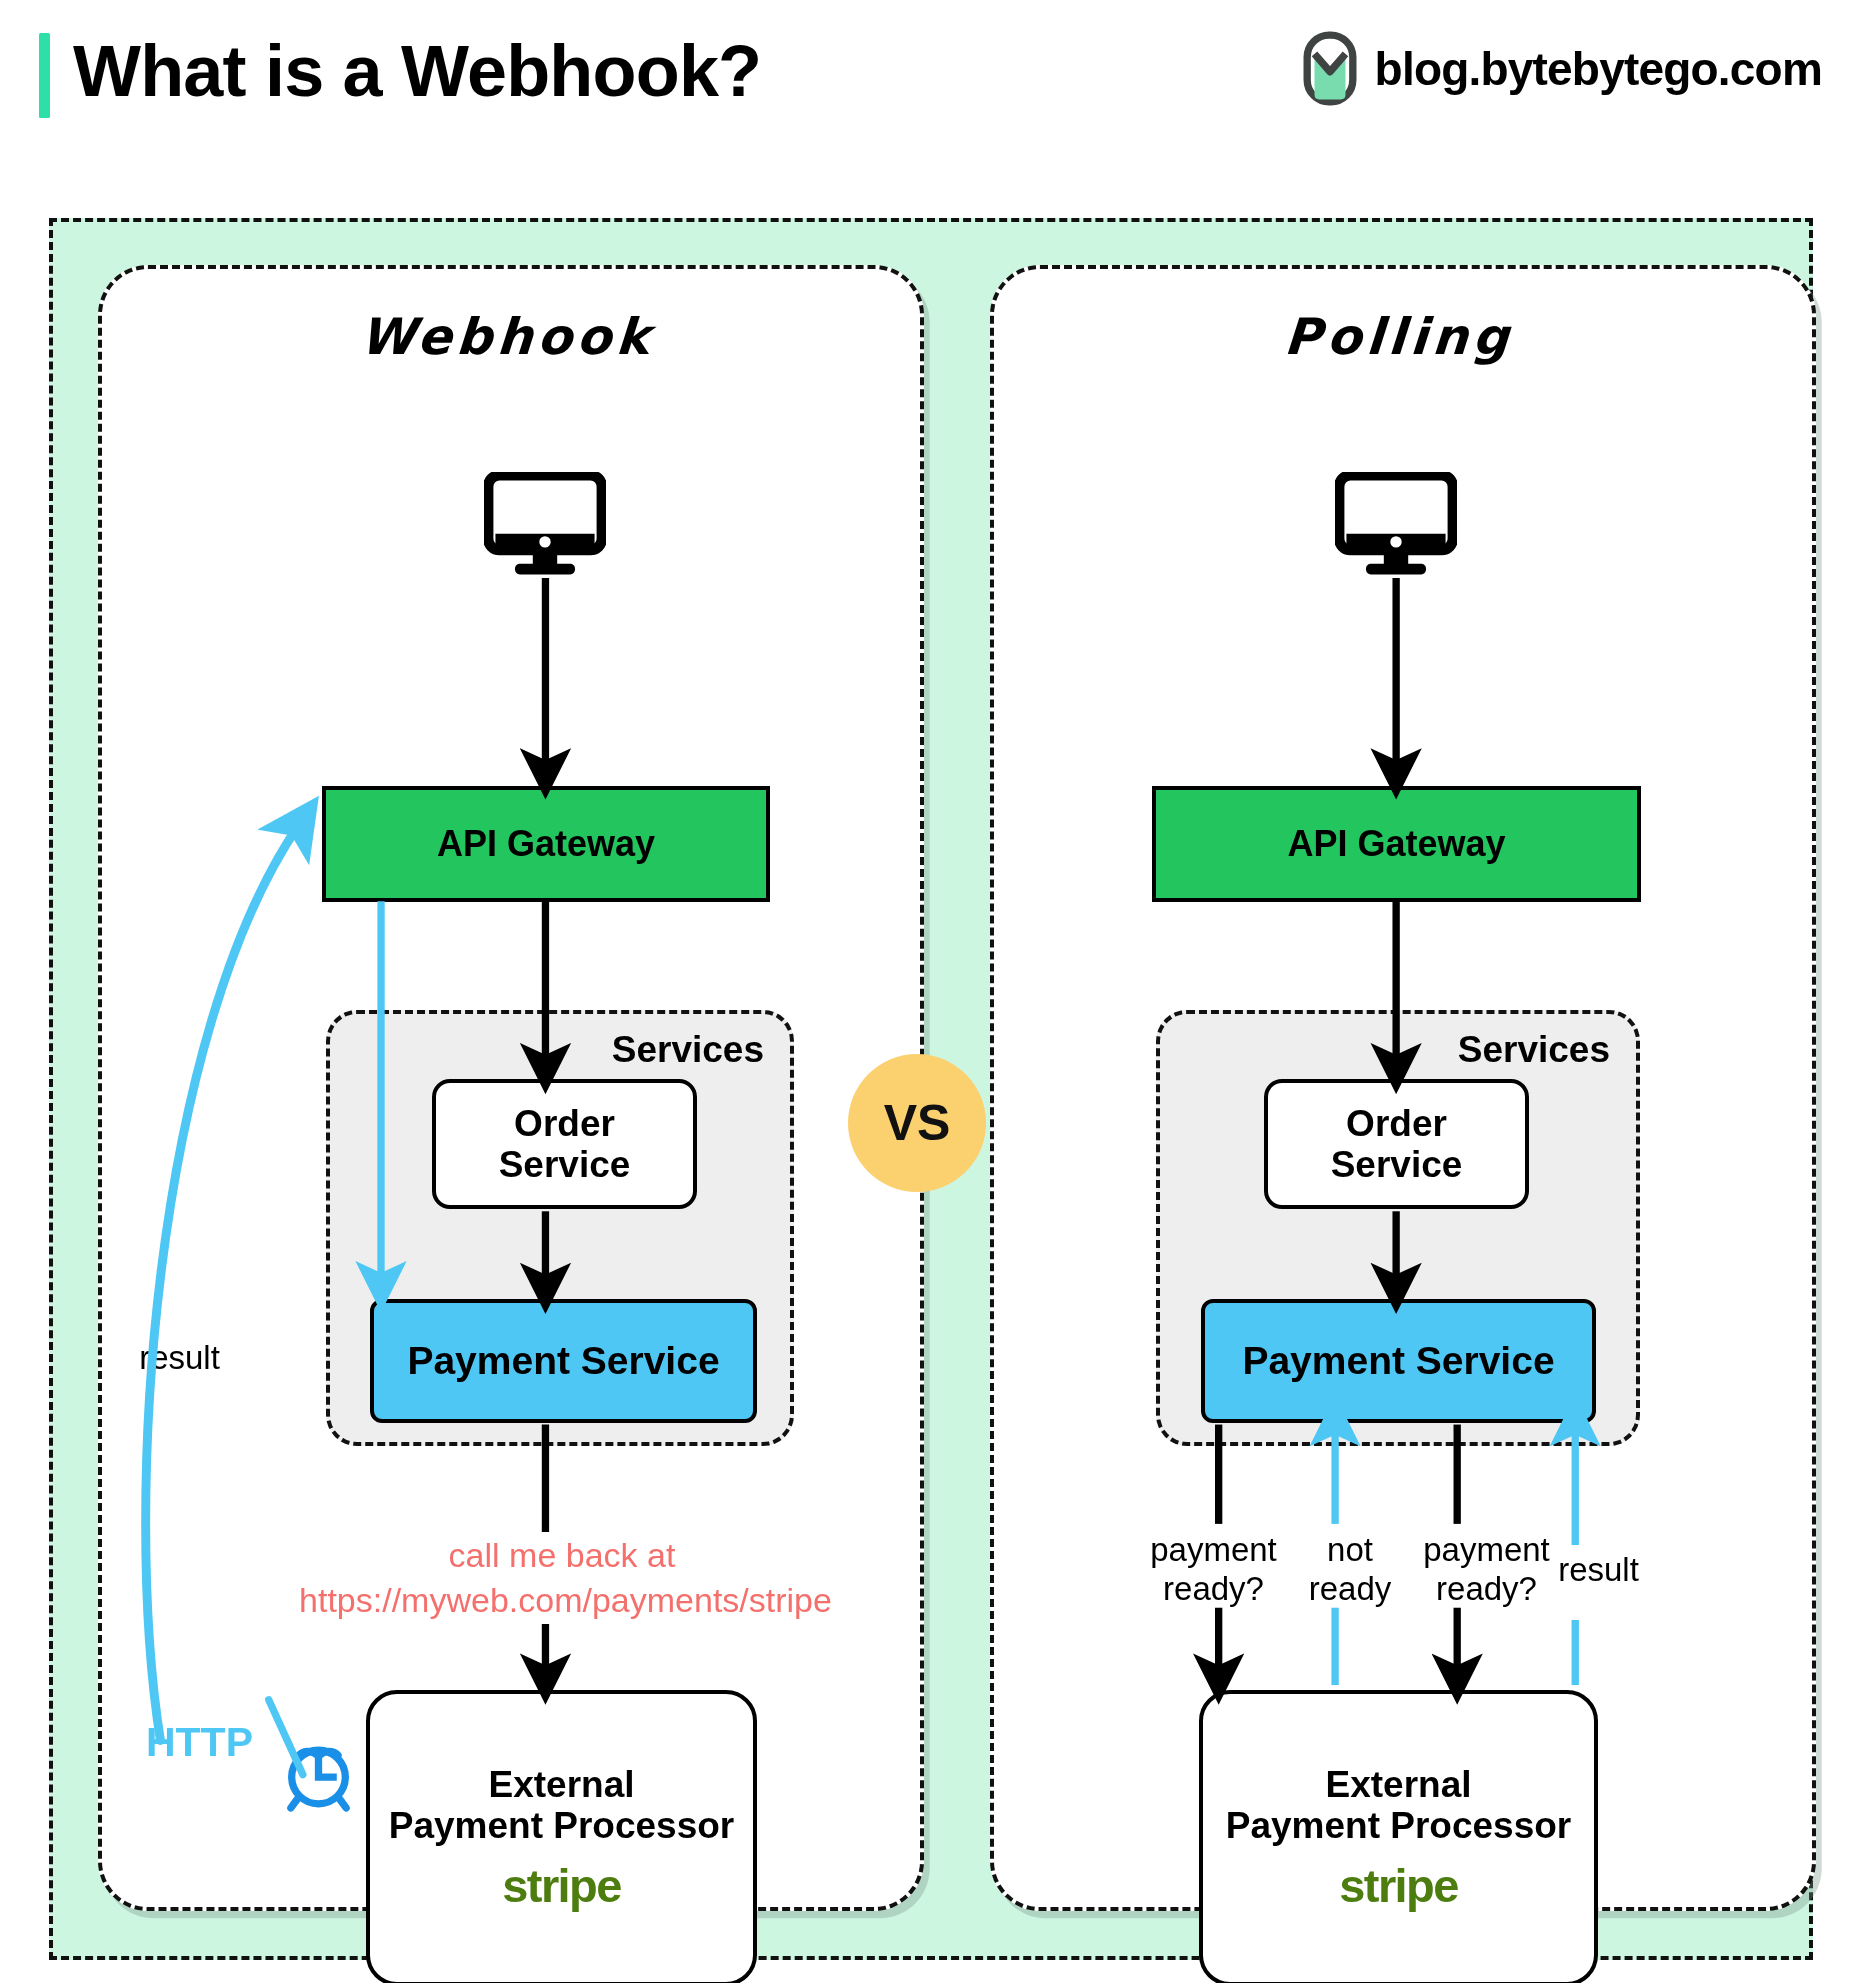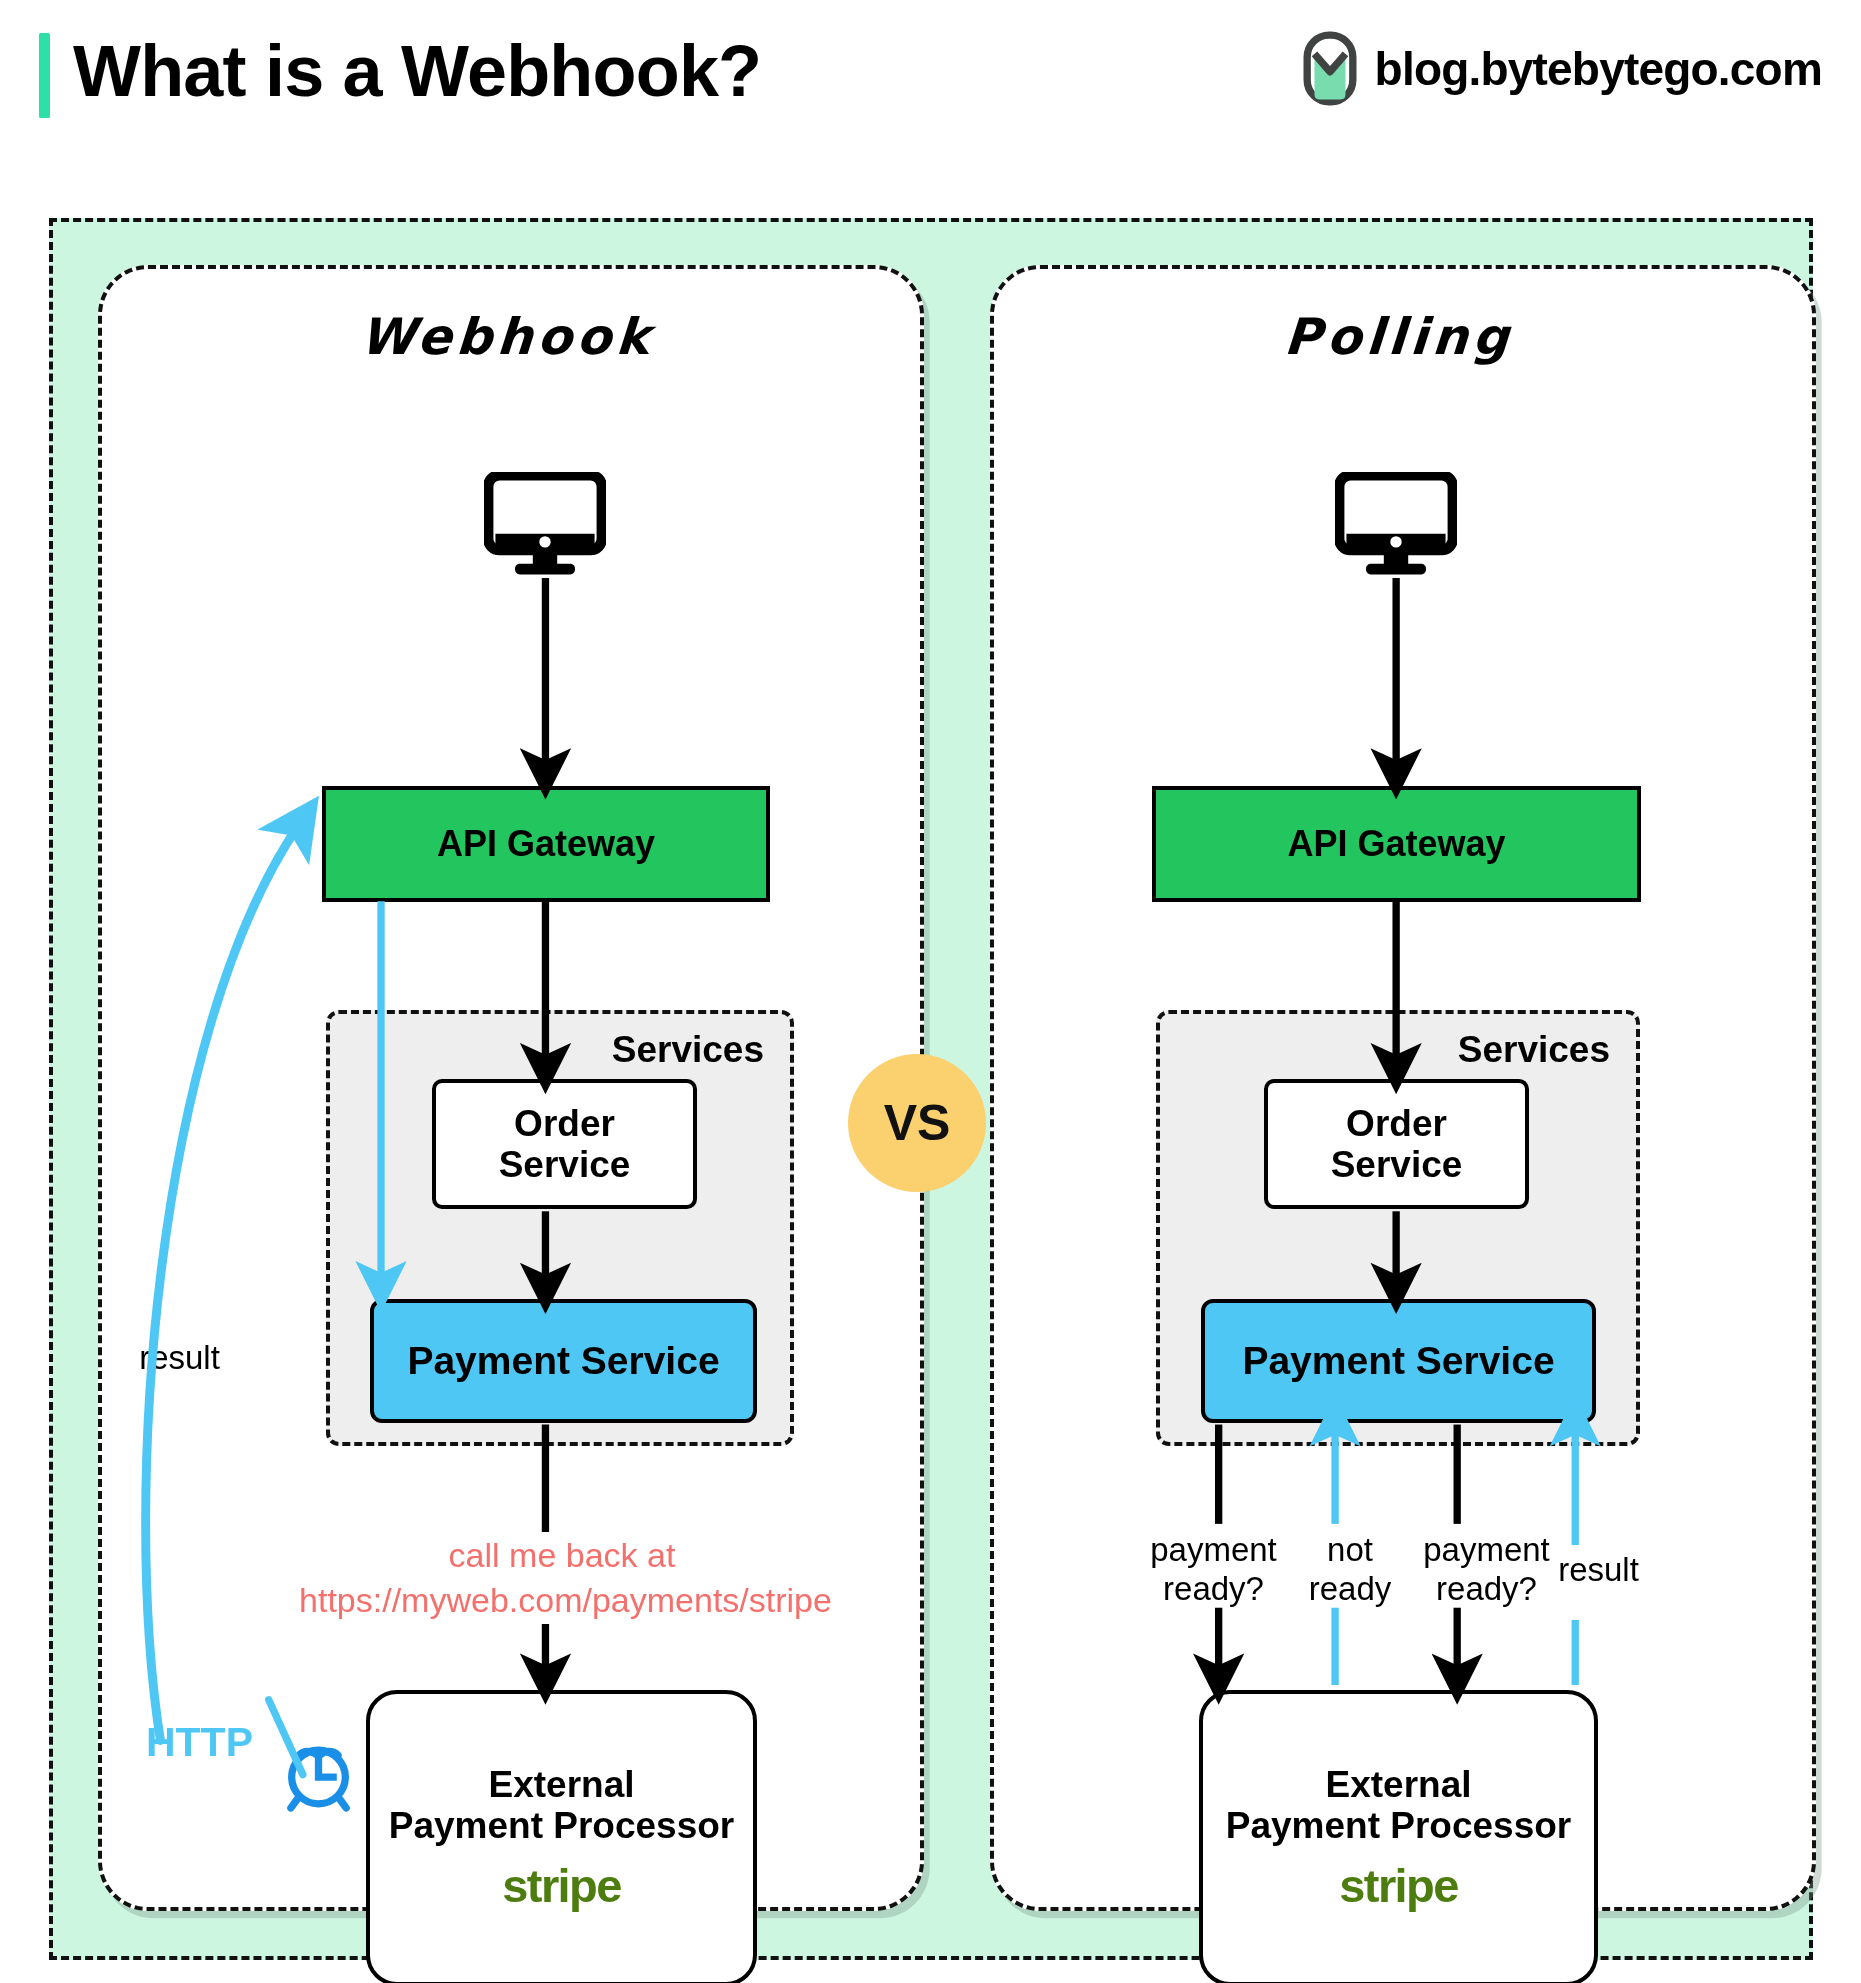--- a/index.html
+++ b/index.html
@@ -27,23 +27,23 @@
 
   .panel-title{position:absolute;top:39px;width:100%;text-align:center;
       font-family:"DejaVu Sans","Liberation Sans",sans-serif;
       font-size:50px;font-weight:bold;font-style:italic;letter-spacing:4.9px;
       color:#000;transform:skewX(-7deg);}
 
   
   .node{position:absolute;box-sizing:border-box;display:flex;align-items:center;
         justify-content:center;text-align:center;font-weight:bold;color:#000;}
   .gateway{height:116px;background:#22c55e;border:4.1px solid #000;font-size:36px;}
-  .svc-group{border:4.1px dashed #111;border-radius:13px;background:#eeeeee;}
+  .svc-group{border:4.1px dashed #111;border-radius:31px;background:#eeeeee;}
   .svc-group-label{position:absolute;right:26px;top:14.7px;font-size:37px;font-weight:bold;color:#000;}
-  .order{height:130px;background:#fff;border:4.1px solid #000;border-radius:10px;font-size:37px;line-height:1.12;}
+  .order{height:130px;background:#fff;border:4.1px solid #000;border-radius:18px;font-size:37px;line-height:1.12;}
   .payment{height:124px;background:#4ec7f5;border:4.1px solid #000;border-radius:12px;font-size:39px;}
   .processor{height:296px;background:#fff;border:4.1px solid #000;border-radius:31px;
              flex-direction:column;gap:4.9px;font-size:37px;line-height:1.12;}
   .stripe-logo{font-size:47px;font-weight:bold;color:#4d7c0f;letter-spacing:-1.6px;margin-top:8.1px;}
 
   
   .monitor{position:absolute;width:122px;height:104px;}
 
   
   #vs-badge{position:absolute;left:848px;top:1054px;width:138px;height:138px;border-radius:50%;

